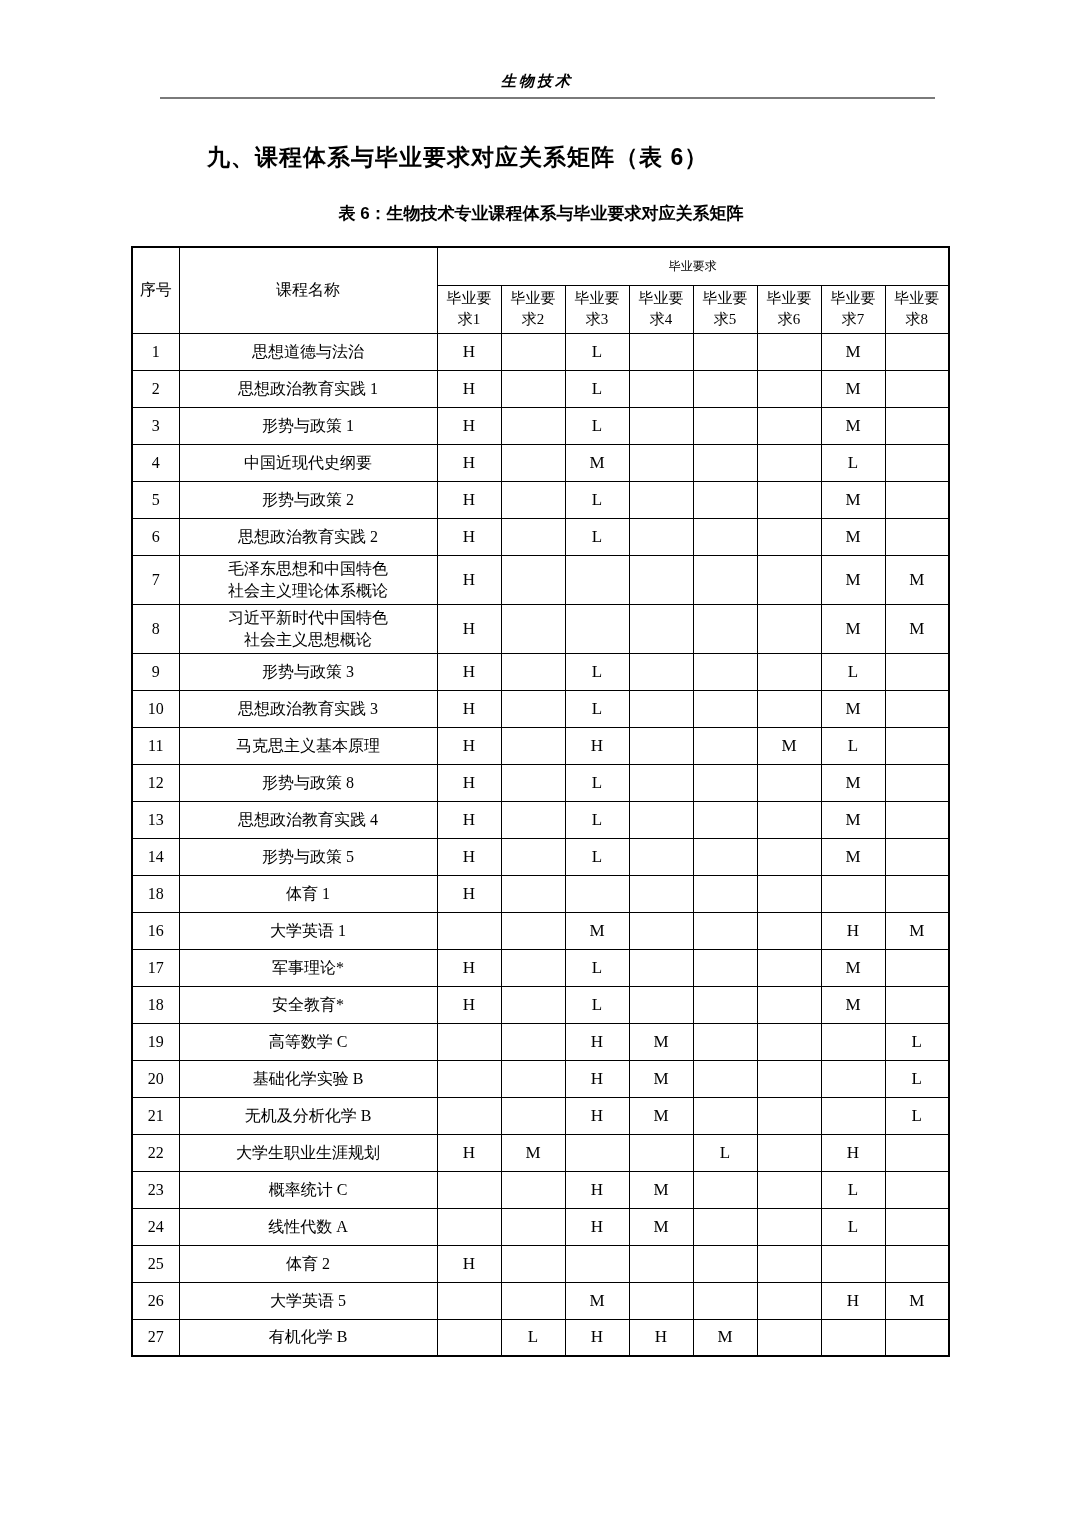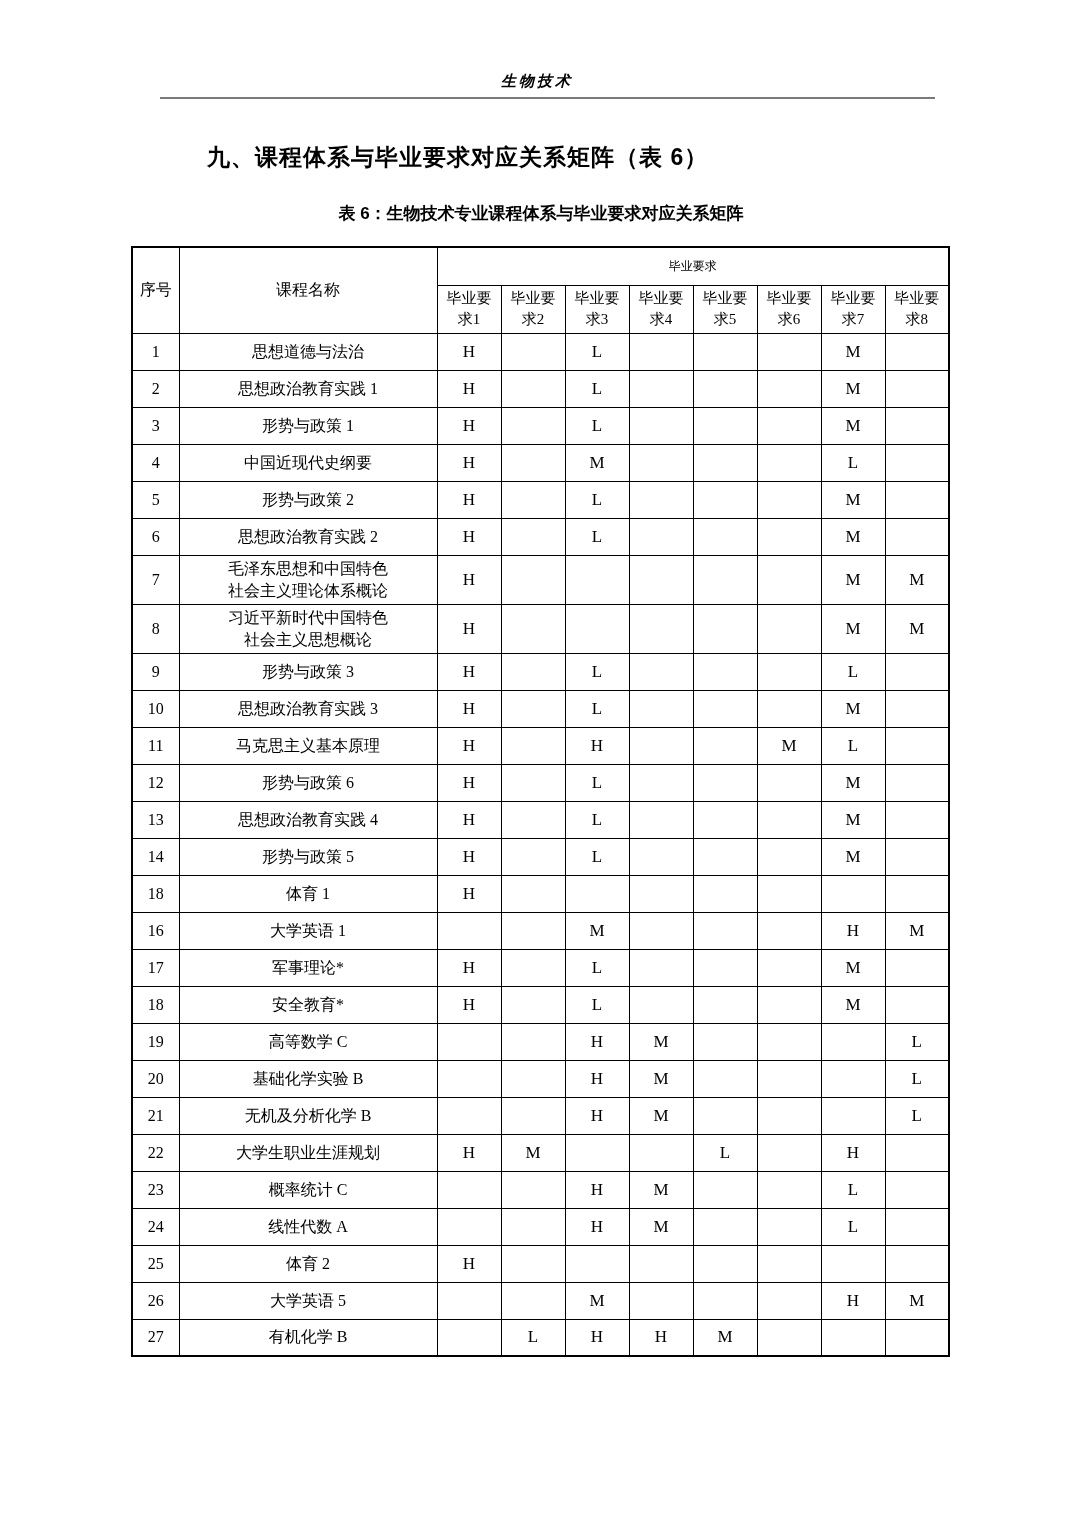--- a/index.html
+++ b/index.html
@@ -255,21 +255,21 @@
         <td class="c-val"></td>
         <td class="c-val">H</td>
         <td class="c-val"></td>
         <td class="c-val"></td>
         <td class="c-val">M</td>
         <td class="c-val">L</td>
         <td class="c-val"></td>
       </tr>
       <tr>
         <td class="c-no">12</td>
-        <td class="c-name">形势与政策 6</td>
+        <td class="c-name">形势与政策 8</td>
         <td class="c-val">H</td>
         <td class="c-val"></td>
         <td class="c-val">L</td>
         <td class="c-val"></td>
         <td class="c-val"></td>
         <td class="c-val"></td>
         <td class="c-val">M</td>
         <td class="c-val"></td>
       </tr>
       <tr>

